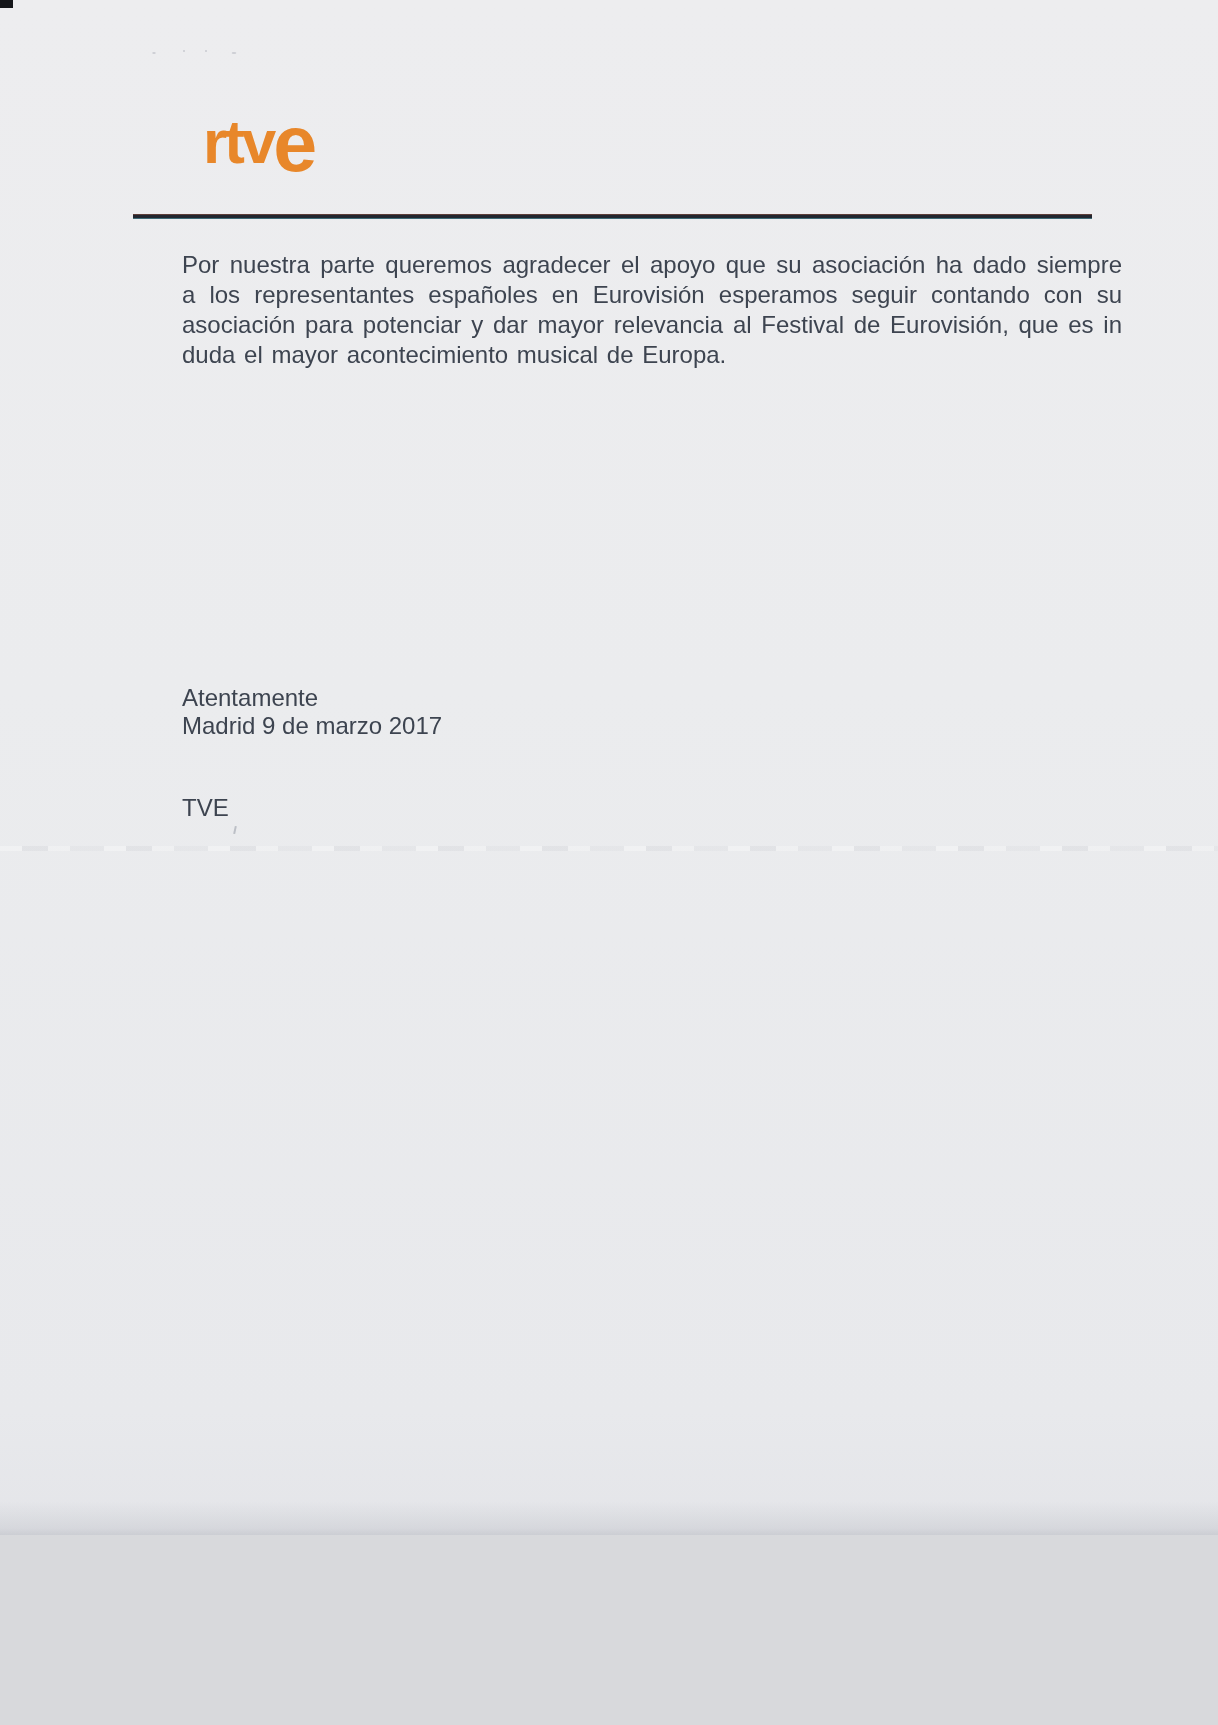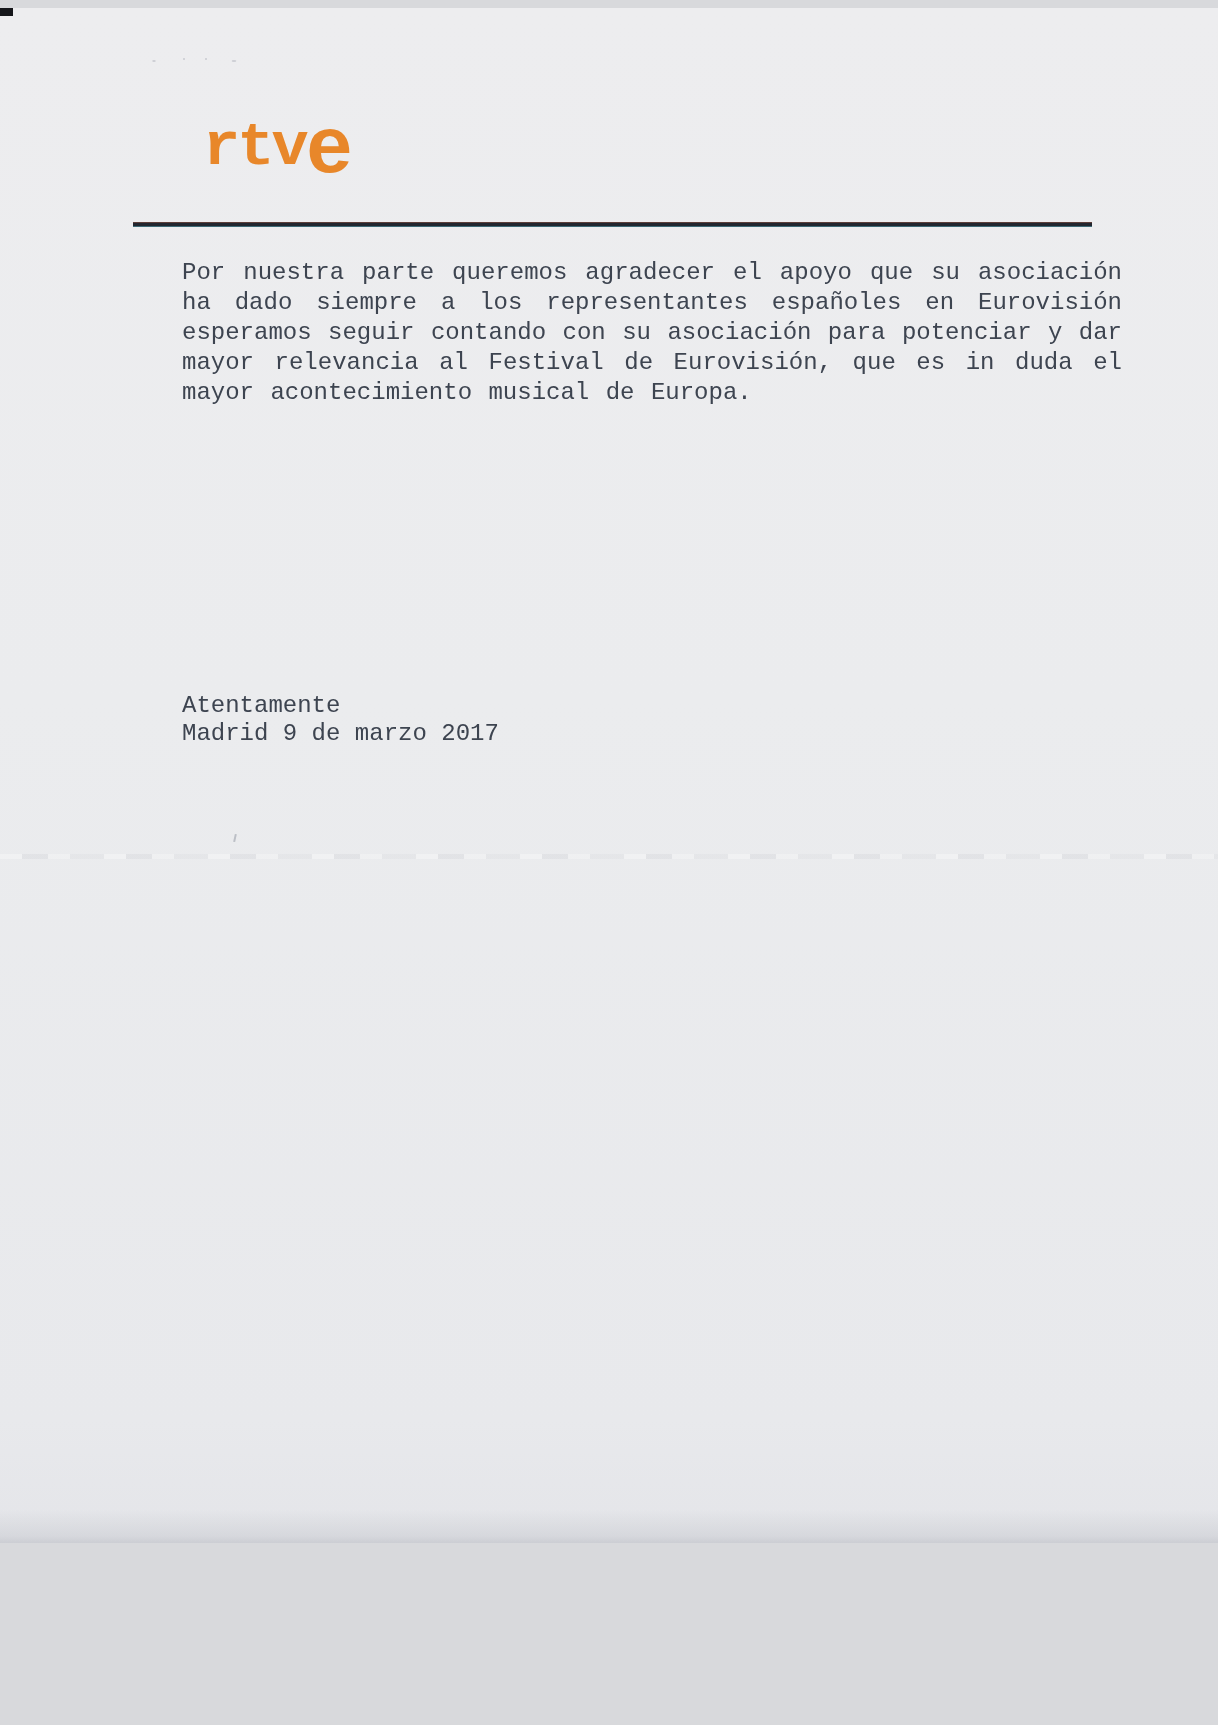--- a/index.html
+++ b/index.html
@@ -5,24 +5,24 @@
   :root{
     --paper:#ebecee;
     --ink:#3d4450;
     --logo-orange:#e8872a;
     --rule-dark:#22262f;
   }
   html,body{margin:0;padding:0;background:#d8d9dc;}
   .page{
     position:relative;
     width:1218px;height:1535px;
-    margin:8px auto;
+    margin:0 auto;
     background:linear-gradient(180deg,#ededef 0%,var(--paper) 45%,#e8e9ec 92%,#e4e5e9 100%);
     overflow:hidden;
-    font-family:Liberation Mono, monospace;
+    font-family:Liberation Sans, sans-serif;
     color:var(--ink);
   }
   
   .corner-mark{position:absolute;left:0;top:0;width:13px;height:8px;background:#15161a;}
   .pencil-marks{position:absolute;left:142px;top:44px;width:120px;height:16px;opacity:.55;
     background:
       radial-gradient(3px 2px at 12px 9px,#b7bac2 40%,transparent 70%),
       radial-gradient(2px 2px at 42px 7px,#bcbfc7 40%,transparent 70%),
       radial-gradient(2px 2px at 64px 7px,#bcbfc7 40%,transparent 70%),
       radial-gradient(4px 2px at 92px 9px,#b7bac2 40%,transparent 70%);}
@@ -73,20 +73,21 @@
   <div class="logo">
     <span class="main">rtv</span><span class="accent">e</span>
   </div>
 
   <div class="header-rule"></div>
 
   <div class="bodytext para p1">Por nuestra parte queremos  agradecer el apoyo que  su asociación ha dado siempre  a los representantes españoles en Eurovisión  esperamos seguir contando con  su asociación  para potenciar y dar mayor relevancia al Festival de Eurovisión, que es in duda el mayor acontecimiento musical de Europa.</div>
 
   <div class="bodytext closing">Atentamente</div>
   <div class="bodytext dateline">Madrid 9 de marzo 2017</div>
+  <div class="bodytext signature">TVE</div>
   <div class="signature-tick"></div>
 
   <div class="crease"></div>
 
   <div class="footer">
     <span>Página 4 de 4</span>
   </div>
 
   <div class="bottom-line"></div>
   <div class="bottom-shade"></div>

